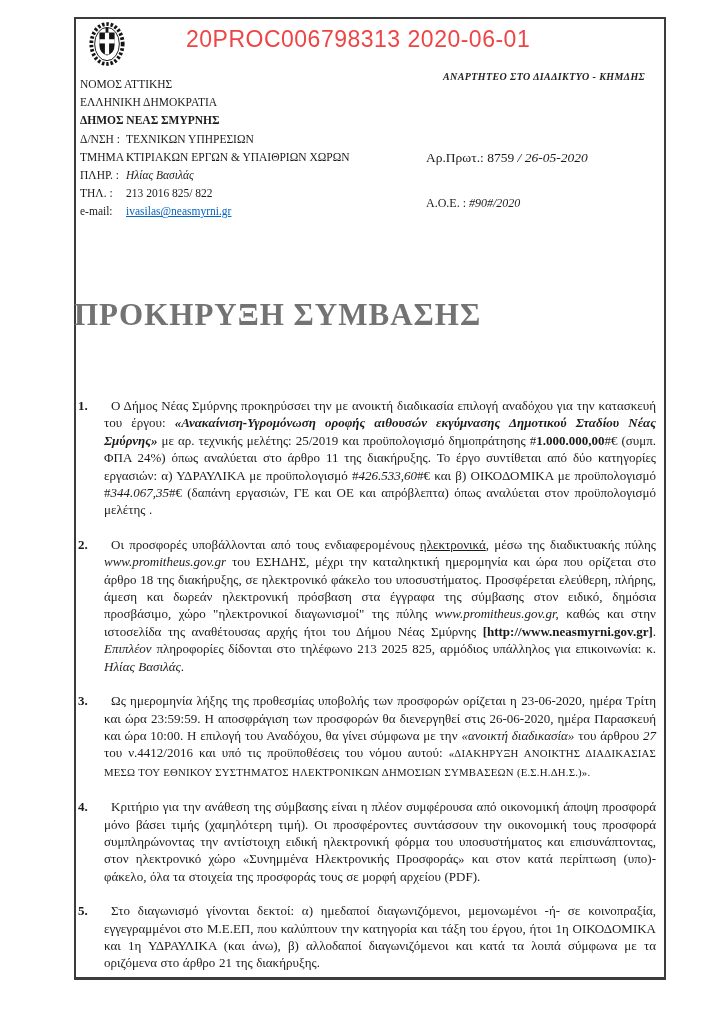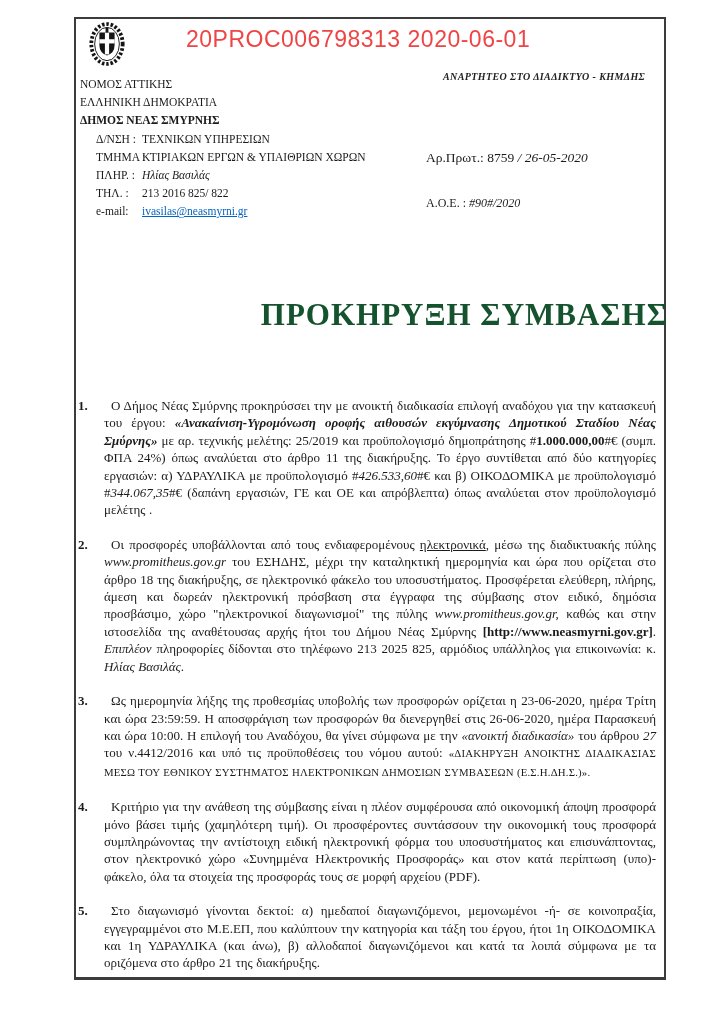--- a/index.html
+++ b/index.html
@@ -14,36 +14,36 @@
   
   .emblem{position:absolute;left:88px;top:20px;width:38px;height:48px;}
   .ada-line{
     position:absolute;left:186px;top:26px;
     font-family:"Liberation Sans", sans-serif;font-size:23px;color:#ef4444;
     letter-spacing:0.5px;white-space:nowrap;
   }
   
   .letterhead{position:absolute;left:80px;top:75px;font-size:11.5px;line-height:18.2px;width:330px;}
   .lh-row{display:flex;white-space:nowrap;}
-  .lh-label{width:46px;flex:0 0 46px;margin-left:16px;}
+  .lh-label{width:46px;flex:0 0 46px;}
   .lh-label.email-lab{width:46px;}
   .bold{font-weight:700;}
   .italic{font-style:italic;}
   a.email{color:var(--link,#0563C1);text-decoration:underline;cursor:pointer;}
   
   .posting-notice{
     position:absolute;left:427px;top:71px;font-size:10px;font-weight:700;font-style:italic;
     letter-spacing:0.4px;white-space:nowrap;color:#222;margin-left:16px;
   }
   .protocol-line{position:absolute;left:426px;top:150px;font-size:13.5px;white-space:nowrap;}
   .decision-line{position:absolute;left:426px;top:196px;font-size:12px;white-space:nowrap;}
   
   .doc-title{
-    position:absolute;left:74px;top:297px;width:594px;text-align:right;
-    font-size:31px;font-weight:700;letter-spacing:1px;color:#14532d;
+    position:absolute;left:74px;top:297px;width:594px;text-align:left;
+    font-size:31px;font-weight:700;letter-spacing:1px;color:#737373;
   }
   
   .paras{position:absolute;left:78px;top:397px;width:578px;}
   .para-row{display:flex;margin-bottom:17px;}
   .para-num{flex:0 0 26px;width:26px;font-weight:700;font-size:13px;line-height:17.4px;}
   .para-text{
     flex:1;text-align:justify;font-size:13px;line-height:17.4px;text-indent:7px;
     word-spacing:0.3px;
   }
   .seg-b{font-weight:700;}

